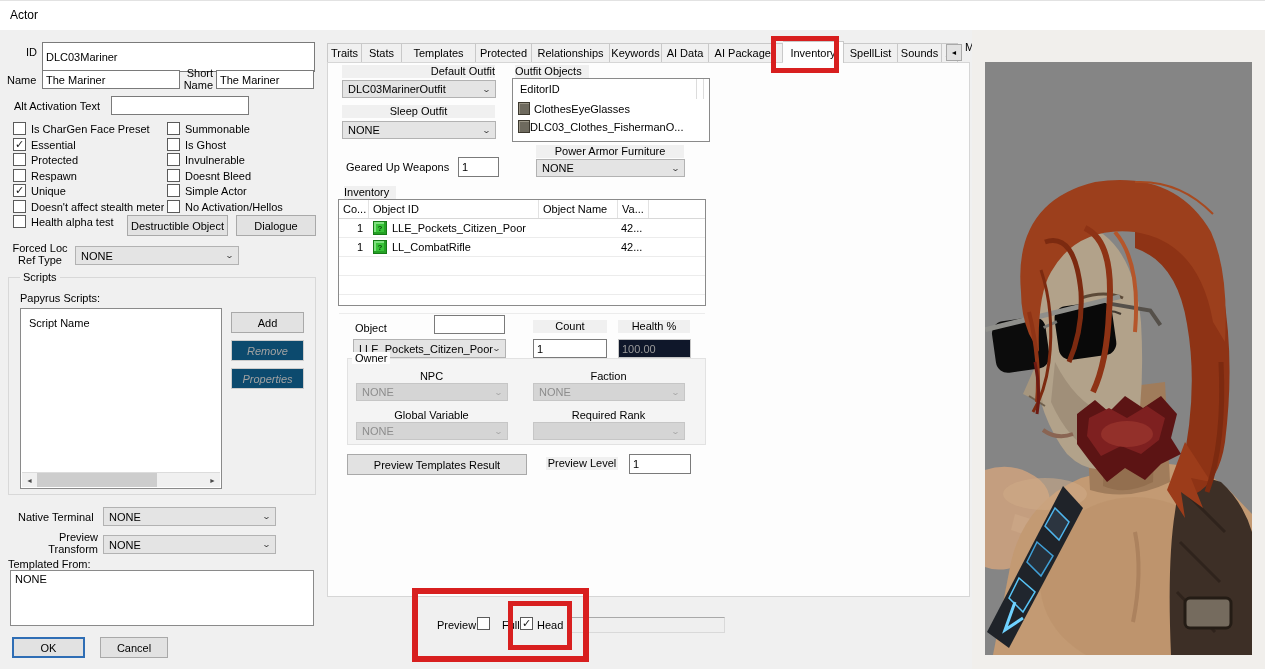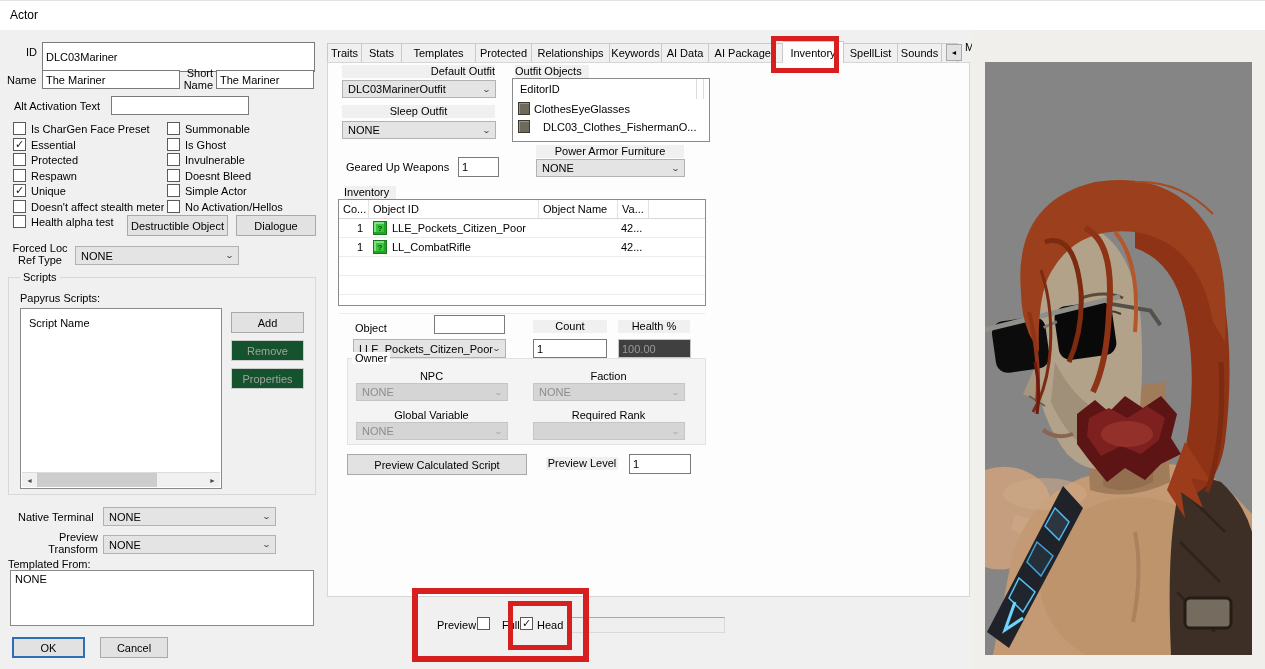--- a/index.html
+++ b/index.html
@@ -4,27 +4,27 @@
 <style>
   html,body{margin:0;padding:0;}
   body{width:1265px;height:669px;position:relative;background:#f0f0f0;
        font-family:"Liberation Sans","DejaVu Sans",sans-serif;font-size:11px;color:#000;
        overflow:hidden;-webkit-font-smoothing:none;}
   .abs{position:absolute;box-sizing:border-box;}
   .nw{white-space:nowrap;}
   .titlebar{left:0;top:0;width:1265px;height:30px;background:#ffffff;border-top:1px solid #e2e2e2;}
   .titletext{left:10px;top:8px;font-size:12px;}
   .tb{background:#fff;border:1px solid #7a7a7a;display:flex;align-items:center;padding:0 3px;overflow:hidden;}
-  .tb.dis{background:#404040;border-color:#c6c6c6;color:#9a9a9a;}
+  .tb.dis{background:#0f172a;border-color:#c6c6c6;color:#9a9a9a;}
   .combo{background:#e4e4e4;border:1px solid #b2b2b2;display:flex;align-items:center;padding:0 5px;overflow:hidden;}
   .combo .chev{margin-left:auto;font-size:8px;color:#404040;transform:scaleX(1.4);}
   .combo.dis{background:#d5d5d5;color:#8d8d8d;border-color:#c6c6c6;}
   .combo.dis .chev{color:#a8a8a8;}
   .btn{background:#e2e2e2;border:1px solid #a9a9a9;display:flex;align-items:center;justify-content:center;overflow:hidden;}
-  .btn.dis{background:#14532d;border-color:#cccccc;color:#a2a2a2;}
+  .btn.dis{background:#0c4a6e;border-color:#cccccc;color:#a2a2a2;font-style:italic;}
   .btn.focus{border:2px solid #2f6eb5;}
   .cb{width:13px;height:13px;background:#fff;border:1px solid #5a5a5a;display:flex;align-items:center;justify-content:center;font-size:11px;line-height:11px;color:#151515;}
   .patch{background:#f0f0f0;text-align:center;overflow:hidden;}
   .lbl{overflow:hidden;}
   .tabstrip{display:flex;align-items:flex-end;}
   .tab{height:18px;background:#f0f0f0;border:1px solid #c9c9c9;border-left:none;display:flex;align-items:center;justify-content:center;overflow:hidden;}
   .tab.first{border-left:1px solid #c9c9c9;}
   .tab.active{height:21px;background:#fdfdfd;border-bottom:none;z-index:3;}
   .tabpanel{background:#fdfdfd;border:1px solid #d6d6d6;}
   .redbox{border:5px solid #d81f1f;z-index:60;pointer-events:none;}
@@ -201,21 +201,21 @@
 
 <div class="abs patch nw" style="left:515px;top:65px;width:74px;height:13px;text-align:left;">Outfit Objects</div>
 <div class="abs" style="left:512px;top:78px;width:198px;height:64px;background:#fff;border:1px solid #8a8a8a;box-sizing:border-box;">
   <div class="abs nw" style="left:7px;top:4px;">EditorID</div>
   <div class="abs" style="left:183px;top:0;width:1px;height:20px;background:#dcdcdc;"></div>
   <div class="abs" style="left:190px;top:0;width:1px;height:20px;background:#dcdcdc;"></div>
   <div class="abs" style="left:5px;top:23px;display:flex;align-items:center;gap:4px;">
     <span class="armoricon"></span>
     <span class="nw">ClothesEyeGlasses</span>
   </div>
-  <div class="abs" style="left:5px;top:41px;display:flex;align-items:center;gap:13px;">
+  <div class="abs" style="left:5px;top:41px;display:flex;align-items:center;gap:0;">
     <span class="armoricon"></span>
     <span class="nw">DLC03_Clothes_FishermanO...</span>
   </div>
 </div>
 
 <div class="abs patch" style="left:536px;top:145px;width:148px;height:13px;">Power Armor Furniture</div>
 <div class="abs combo" style="left:536px;top:159px;width:149px;height:18px;">
     <span>NONE</span>
     <span class="chev">⌄</span>
   </div>
@@ -285,21 +285,21 @@
 <div class="abs combo dis" style="left:356px;top:422px;width:152px;height:18px;">
     <span>NONE</span>
     <span class="chev">⌄</span>
   </div>
 <div class="abs" style="left:533px;top:409px;width:151px;text-align:center;">Required Rank</div>
 <div class="abs combo dis" style="left:533px;top:422px;width:152px;height:18px;">
     <span></span>
     <span class="chev">⌄</span>
   </div>
 
-<div class="abs btn" style="left:347px;top:454px;width:180px;height:21px;">Preview Calculated Script</div>
+<div class="abs btn" style="left:347px;top:454px;width:180px;height:21px;">Preview Templates Result</div>
 <div class="abs patch nw" style="left:546px;top:457px;width:72px;height:13px;">Preview Level</div>
 <div class="abs tb" style="left:629px;top:454px;width:62px;height:20px;">
     <span>1</span>
   </div>
 
 <div class="abs nw lbl" style="left:437px;top:619px;">Preview</div>
 <div class="abs cb" style="left:477px;top:617px;">
     <span></span>
   </div>
 <div class="abs nw lbl" style="left:494px;top:619px;padding-left:8px;">Full</div>

